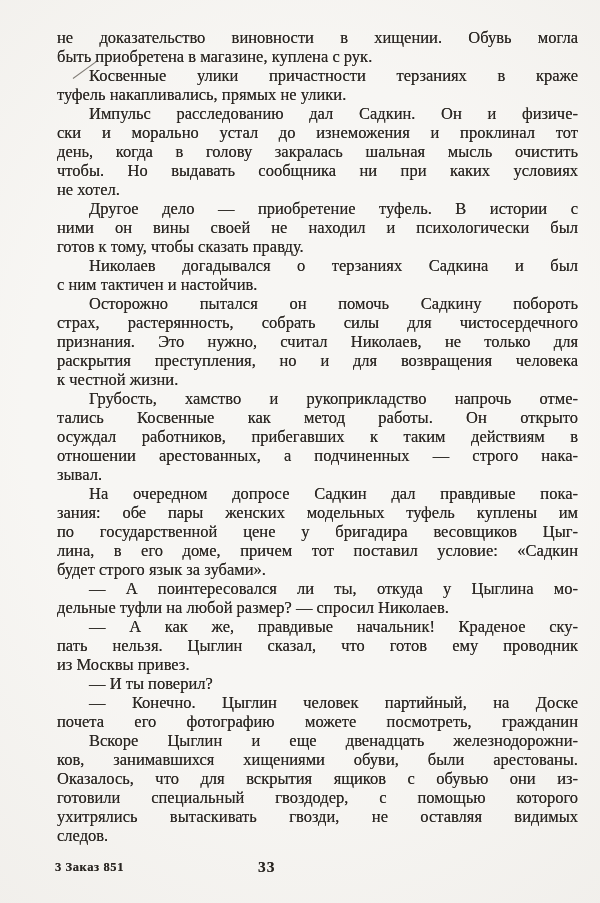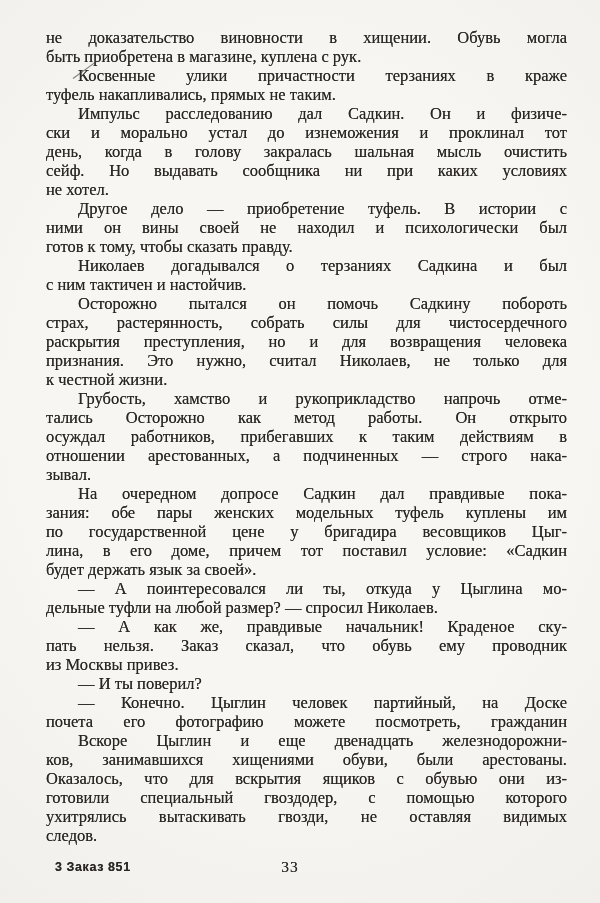--- a/index.html
+++ b/index.html
@@ -10,21 +10,21 @@
     overflow:hidden;
     font-family:"Liberation Serif", serif;
   }
   
   #vignette{
     position:absolute;inset:0;pointer-events:none;
     background:radial-gradient(130% 105% at 50% 45%,
       rgba(255,255,255,0.30) 35%, rgba(118,108,92,0.08) 100%);
   }
   #text-block{
-    position:absolute;left:46px;top:28px;width:521px;
+    position:absolute;left:57px;top:28px;width:521px;
   }
   .line{
     font-size:16.5px;
     line-height:19px;
     color:#2a2622;
     text-align:justify;
     text-align-last:justify;
     text-shadow:0 0 0.5px rgba(42,38,34,0.75);
   }
   .line.plast{
@@ -36,92 +36,92 @@
     position:absolute;left:73px;top:78px;width:30px;height:0;
     border-top:1.6px solid rgba(66,60,52,0.65);
     transform:rotate(-36deg);
     transform-origin:left center;
   }
   #footer{
     position:absolute;left:0;top:858px;width:600px;height:22px;
   }
   #print-order{
     position:absolute;left:55px;top:2px;
-    font-family:Liberation Sans, sans-serif;
+    font-family:Liberation Serif, serif;
     font-weight:bold;font-size:12.5px;letter-spacing:0.6px;
     color:#2a2622;
     text-shadow:0 0 0.4px rgba(42,38,34,0.7);
   }
   #page-number{
     position:absolute;left:258px;top:0;width:64px;
-    text-align:center;
+    text-align:left;
     font-family:"Liberation Serif", serif;
-    font-weight:normal;font-size:15.5px;letter-spacing:1px;
+    font-weight:bold;font-size:15.5px;letter-spacing:1px;
     color:#2a2622;
     text-shadow:0 0 0.4px rgba(42,38,34,0.7);
   }
 </style>
 </head>
 <body>
 
 <div id="vignette"></div>
 
 <div id="text-block">
     <div>
       <div class="line">не доказательство виновности в хищении. Обувь могла</div>
       <div class="line plast">быть приобретена в магазине, куплена с рук.</div>
     </div>
     <div>
       <div class="line pindent">Косвенные улики причастности терзаниях в краже</div>
-      <div class="line plast">туфель накапливались, прямых не таким.</div>
+      <div class="line plast">туфель накапливались, прямых не улики.</div>
     </div>
     <div>
       <div class="line pindent">Импульс расследованию дал Садкин. Он и физиче-</div>
       <div class="line">ски и морально устал до изнеможения и проклинал тот</div>
       <div class="line">день, когда в голову закралась шальная мысль очистить</div>
-      <div class="line">сейф. Но выдавать сообщника ни при каких условиях</div>
+      <div class="line">чтобы. Но выдавать сообщника ни при каких условиях</div>
       <div class="line plast">не хотел.</div>
     </div>
     <div>
       <div class="line pindent">Другое дело — приобретение туфель. В истории с</div>
       <div class="line">ними он вины своей не находил и психологически был</div>
       <div class="line plast">готов к тому, чтобы сказать правду.</div>
     </div>
     <div>
       <div class="line pindent">Николаев догадывался о терзаниях Садкина и был</div>
       <div class="line plast">с ним тактичен и настойчив.</div>
     </div>
     <div>
       <div class="line pindent">Осторожно пытался он помочь Садкину побороть</div>
       <div class="line">страх, растерянность, собрать силы для чистосердечного</div>
+      <div class="line">признания. Это нужно, считал Николаев, не только для</div>
       <div class="line">раскрытия преступления, но и для возвращения человека</div>
-      <div class="line">признания. Это нужно, считал Николаев, не только для</div>
       <div class="line plast">к честной жизни.</div>
     </div>
     <div>
       <div class="line pindent">Грубость, хамство и рукоприкладство напрочь отме-</div>
-      <div class="line">тались Осторожно как метод работы. Он открыто</div>
+      <div class="line">тались Косвенные как метод работы. Он открыто</div>
       <div class="line">осуждал работников, прибегавших к таким действиям в</div>
       <div class="line">отношении арестованных, а подчиненных — строго нака-</div>
       <div class="line plast">зывал.</div>
     </div>
     <div>
       <div class="line pindent">На очередном допросе Садкин дал правдивые пока-</div>
       <div class="line">зания: обе пары женских модельных туфель куплены им</div>
       <div class="line">по государственной цене у бригадира весовщиков Цыг-</div>
       <div class="line">лина, в его доме, причем тот поставил условие: «Садкин</div>
-      <div class="line plast">будет держать язык за своей».</div>
+      <div class="line plast">будет строго язык за зубами».</div>
     </div>
     <div>
       <div class="line pindent">— А поинтересовался ли ты, откуда у Цыглина мо-</div>
       <div class="line plast">дельные туфли на любой размер? — спросил Николаев.</div>
     </div>
     <div>
       <div class="line pindent">— А как же, правдивые начальник! Краденое ску-</div>
-      <div class="line">пать нельзя. Заказ сказал, что обувь ему проводник</div>
+      <div class="line">пать нельзя. Цыглин сказал, что готов ему проводник</div>
       <div class="line plast">из Москвы привез.</div>
     </div>
     <div>
       <div class="line pindent plast">— И ты поверил?</div>
     </div>
     <div>
       <div class="line pindent">— Конечно. Цыглин человек партийный, на Доске</div>
       <div class="line">почета его фотографию можете посмотреть, гражданин</div>
     </div>
     <div>

